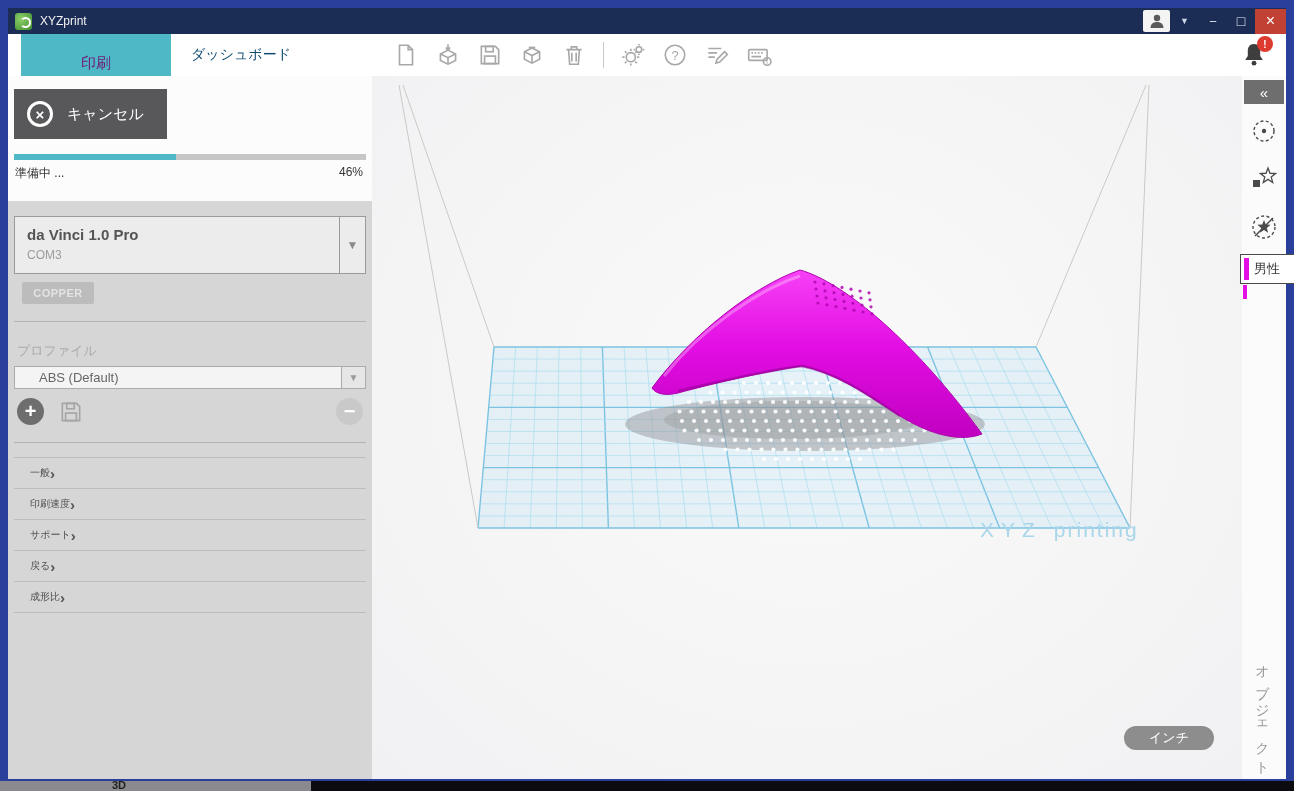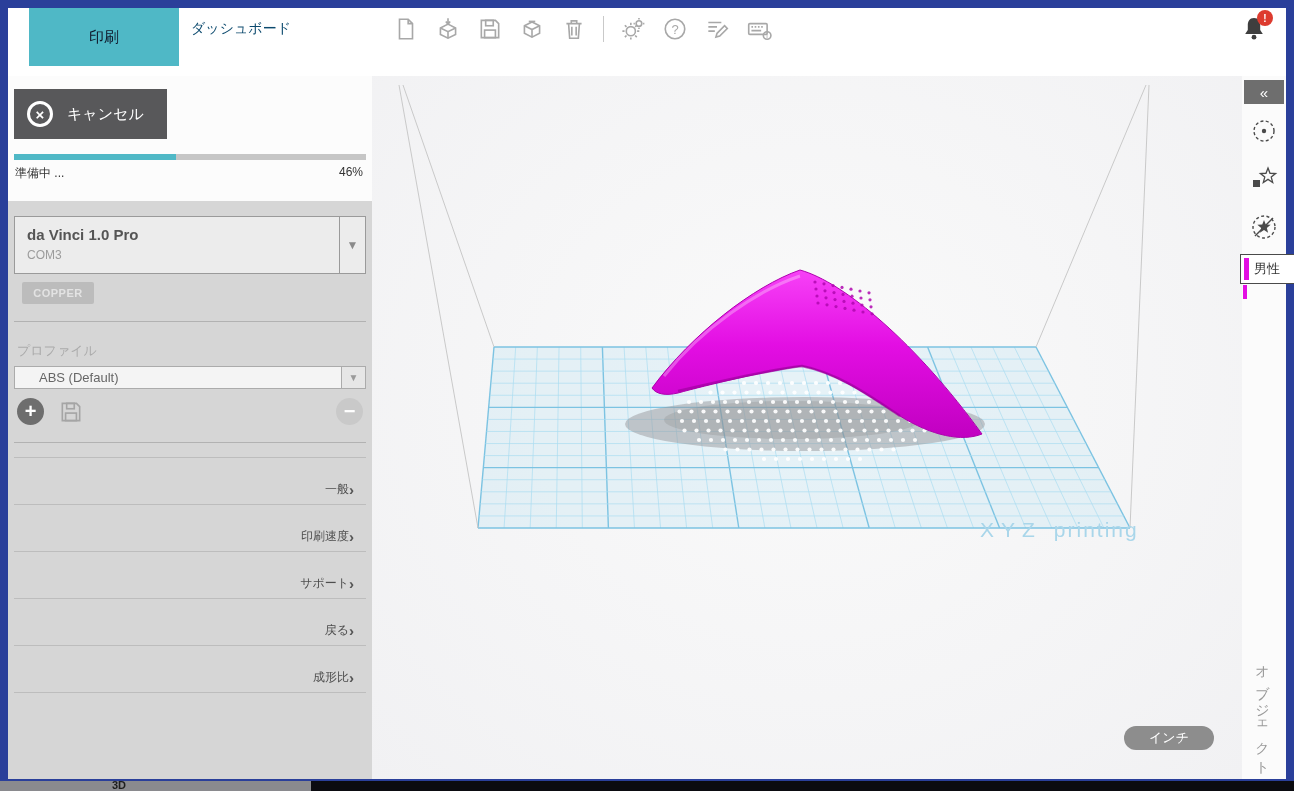--- a/index.html
+++ b/index.html
@@ -23,22 +23,22 @@
   .tb-caret::after { content:"\25BC"; }
   .win-btn { width:28px; height:25px; color:#dde3f0; display:flex; align-items:center;
              justify-content:center; font-size:13px; }
   .win-btn.min::after { content:"\2212"; }
   .win-btn.max::after { content:"\25A1"; font-size:14px; }
   .win-btn.close { background:#c14234; color:#fff; width:31px; }
   .win-btn.close::after { content:"\00D7"; font-size:16px; }
 
   
   .tabbar { position:relative; height:42px; background:#fff; }
-  .tab-print { position:absolute; left:21px; top:0; width:150px; height:58px; background:#4fb8c6;
-               color:#0f172a; font-size:15px; display:flex; align-items:center; justify-content:center; }
+  .tab-print { position:absolute; left:13px; top:0; width:150px; height:58px; background:#4fb8c6;
+               color:#701a75; font-size:15px; display:flex; align-items:center; justify-content:center; }
   .tab-dash { position:absolute; left:168px; top:0; width:130px; height:42px; color:#0c4a6e;
               font-size:14px; display:flex; align-items:center; justify-content:center; }
   .tool-icons { position:absolute; left:385px; top:0; height:42px; display:flex; align-items:center; gap:16px; }
   .ticon { width:26px; height:26px; display:block; }
   .ticon svg { width:26px; height:26px; stroke:#a8a8a8; fill:none; stroke-width:1.5; }
   .tool-sep { width:1px; height:26px; background:#c9c9c9; }
   .bell-wrap { position:absolute; right:18px; top:6px; width:28px; height:30px; }
   .bell-wrap svg { width:28px; height:30px; }
   .badge { position:absolute; top:-4px; right:-5px; width:16px; height:16px; background:#dd3b2f;
            border-radius:50%; color:#fff; font-size:10px; font-weight:bold; display:flex;
@@ -86,21 +86,21 @@
                 display:flex; align-items:center; justify-content:center; font-size:20px; font-weight:bold; }
   .add-btn { left:9px; background:#6e6e6e; }
   .add-btn::after { content:"+"; }
   .remove-btn { right:9px; background:#c9c9c9; }
   .remove-btn::after { content:"\2212"; }
   .save-profile { position:absolute; left:50px; top:323px; width:26px; height:26px; }
   .save-profile svg { width:26px; height:26px; stroke:#a5a5a5; fill:none; stroke-width:1.5; }
 
   .menu { position:absolute; left:6px; right:6px; top:381px; border-top:1px solid #bdbdbd; }
   .menu-row { height:31px; border-bottom:1px solid #bdbdbd; display:flex; align-items:center;
-              justify-content:flex-end; padding:0 12px 0 16px; font-size:12px; color:#4e4e4e;margin-top:16px; }
+              justify-content:flex-start; padding:0 12px 0 16px; font-size:10px; color:#4e4e4e; }
   .menu-chevron { color:#555; font-size:15px; font-weight:bold; }
   .menu-chevron::after { content:"\203A"; }
 
   
   #scene { position:absolute; left:0; top:0; }
   .watermark { position:absolute; left:608px; top:442px; color:#a9d6ea; font-size:21px; white-space:nowrap; }
   .wm-xyz { letter-spacing:7px; margin-right:12px; }
   .wm-printing { letter-spacing:2px; }
   .units-pill { position:absolute; left:752px; top:650px; width:90px; height:24px; background:#8d8d8d;
                 border-radius:12px; color:#fff; font-size:13px; display:flex; align-items:center;
@@ -123,20 +123,36 @@
   
   .bottom-strip { position:absolute; left:0; top:781px; width:1294px; height:10px; background:#0b0b10; }
   .strip-left { position:absolute; left:0; top:0; width:311px; height:10px; background:#8a8a8e; }
   .taskbar-3d { position:absolute; left:112px; top:-2px; font-size:11px; font-weight:bold; color:#1e1e1e; }
 </style>
 </head>
 <body>
 
 <div class="window">
 
+  <div class="titlebar">
+    <span class="app-icon"></span>
+    <span class="title-text">XYZprint</span>
+    <div class="tb-controls">
+      <span class="avatar">
+        <svg width="18" height="16" viewBox="0 0 18 16">
+          <circle cx="9" cy="5" r="3.2" fill="#5a5a5a"></circle>
+          <path d="M2.5 15 C2.5 10.5 6 9 9 9 C12 9 15.5 10.5 15.5 15 Z" fill="#5a5a5a"></path>
+        </svg>
+      </span>
+      <span class="tb-caret"></span>
+      <span class="win-btn min"></span>
+      <span class="win-btn max"></span>
+      <span class="win-btn close"></span>
+    </div>
+  </div>
 
   <div class="tabbar">
     <div class="tab-print">印刷</div>
     <div class="tab-dash">ダッシュボード</div>
 
     <div class="tool-icons">
       <span class="ticon">
         <svg viewBox="0 0 24 24">
             <path d="M6 3 h8 l4 4 v14 h-12 z"></path>
             <path d="M14 3 v4 h4"></path>

